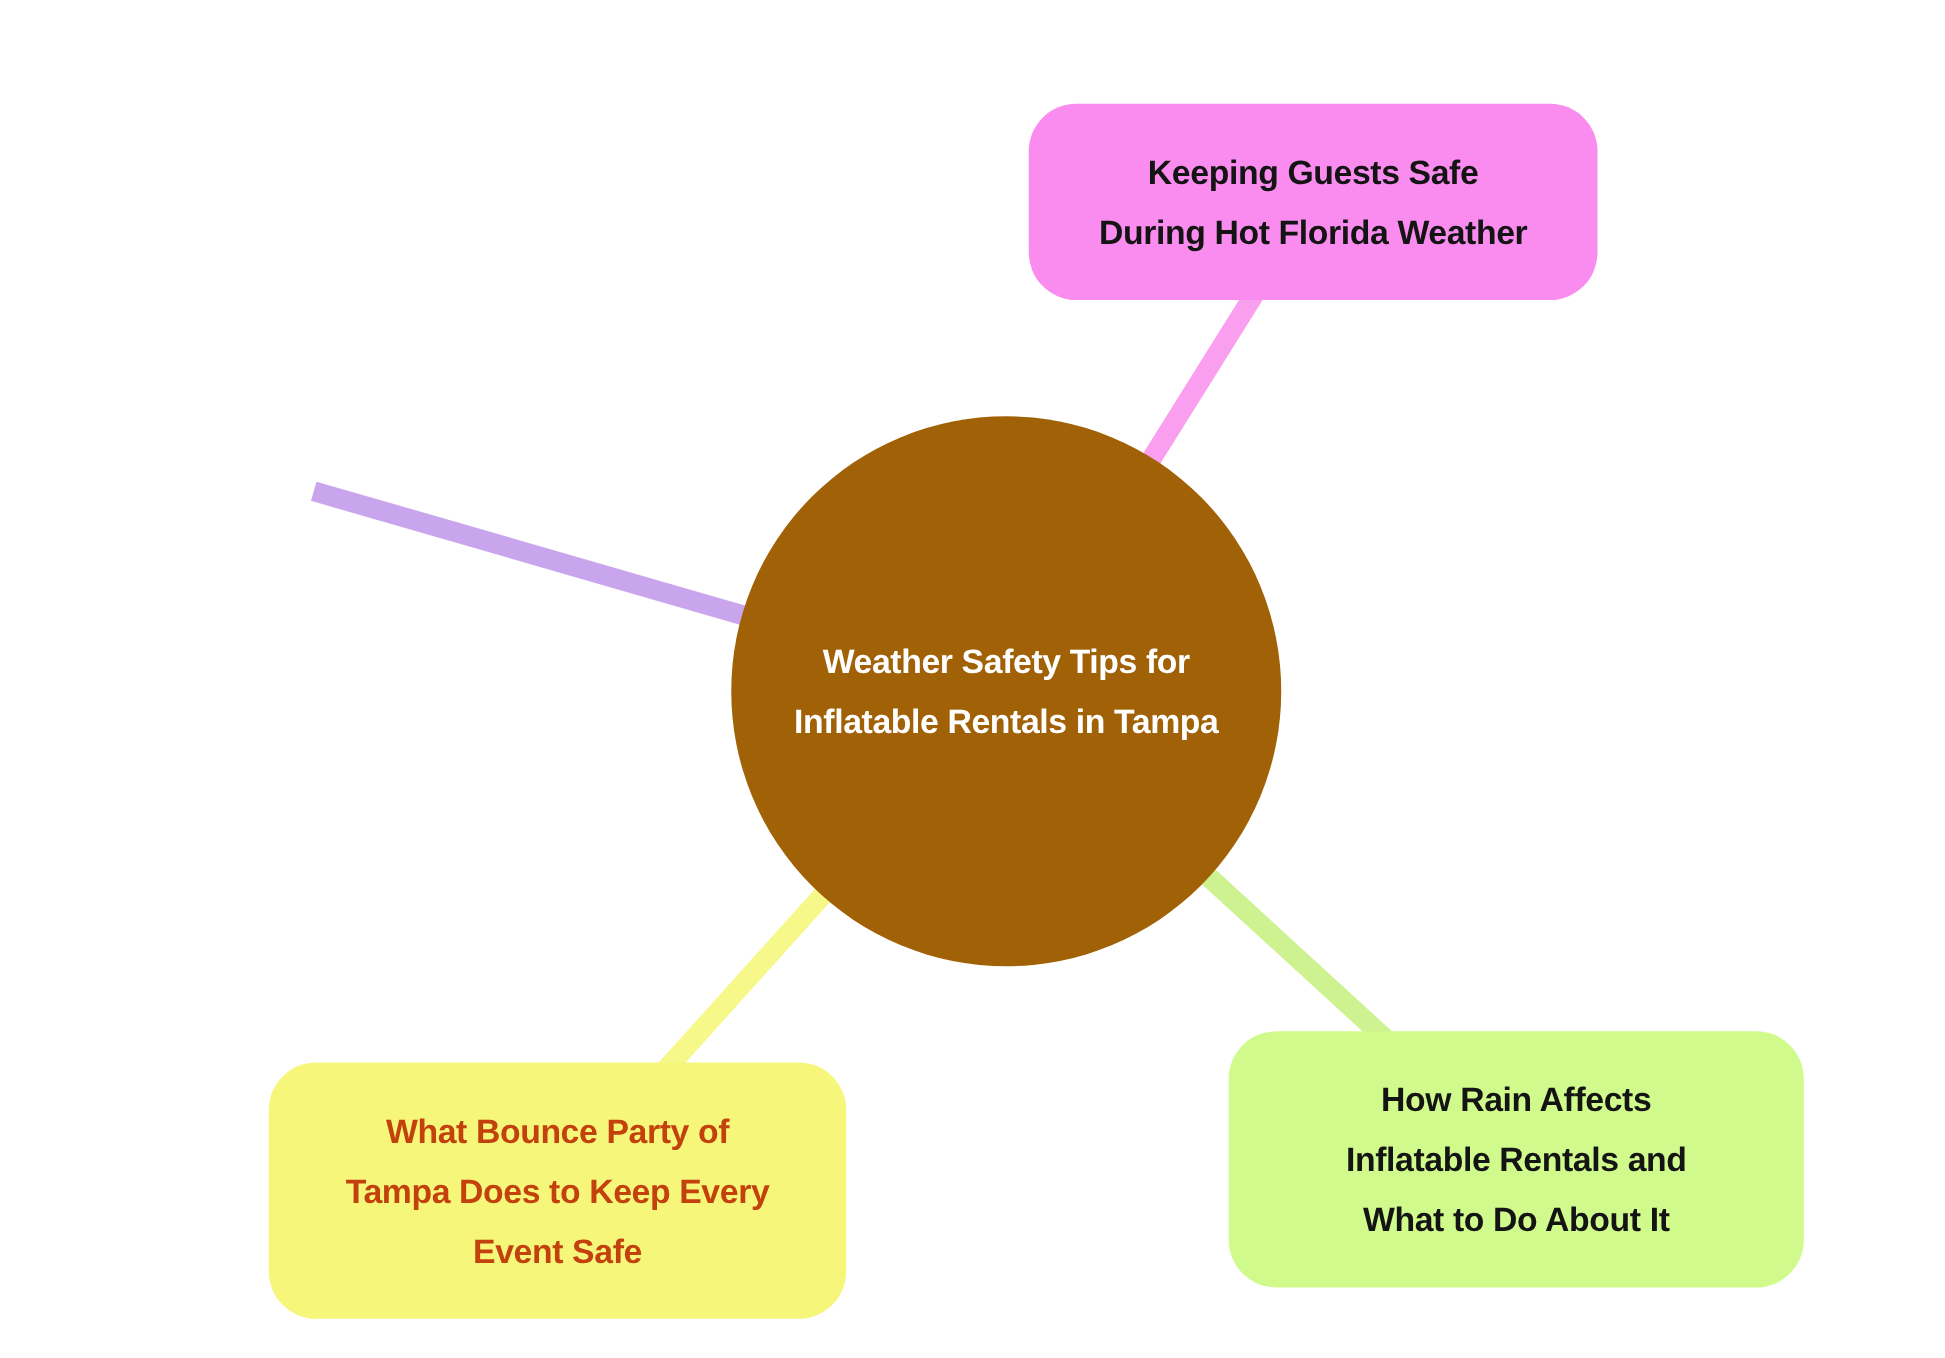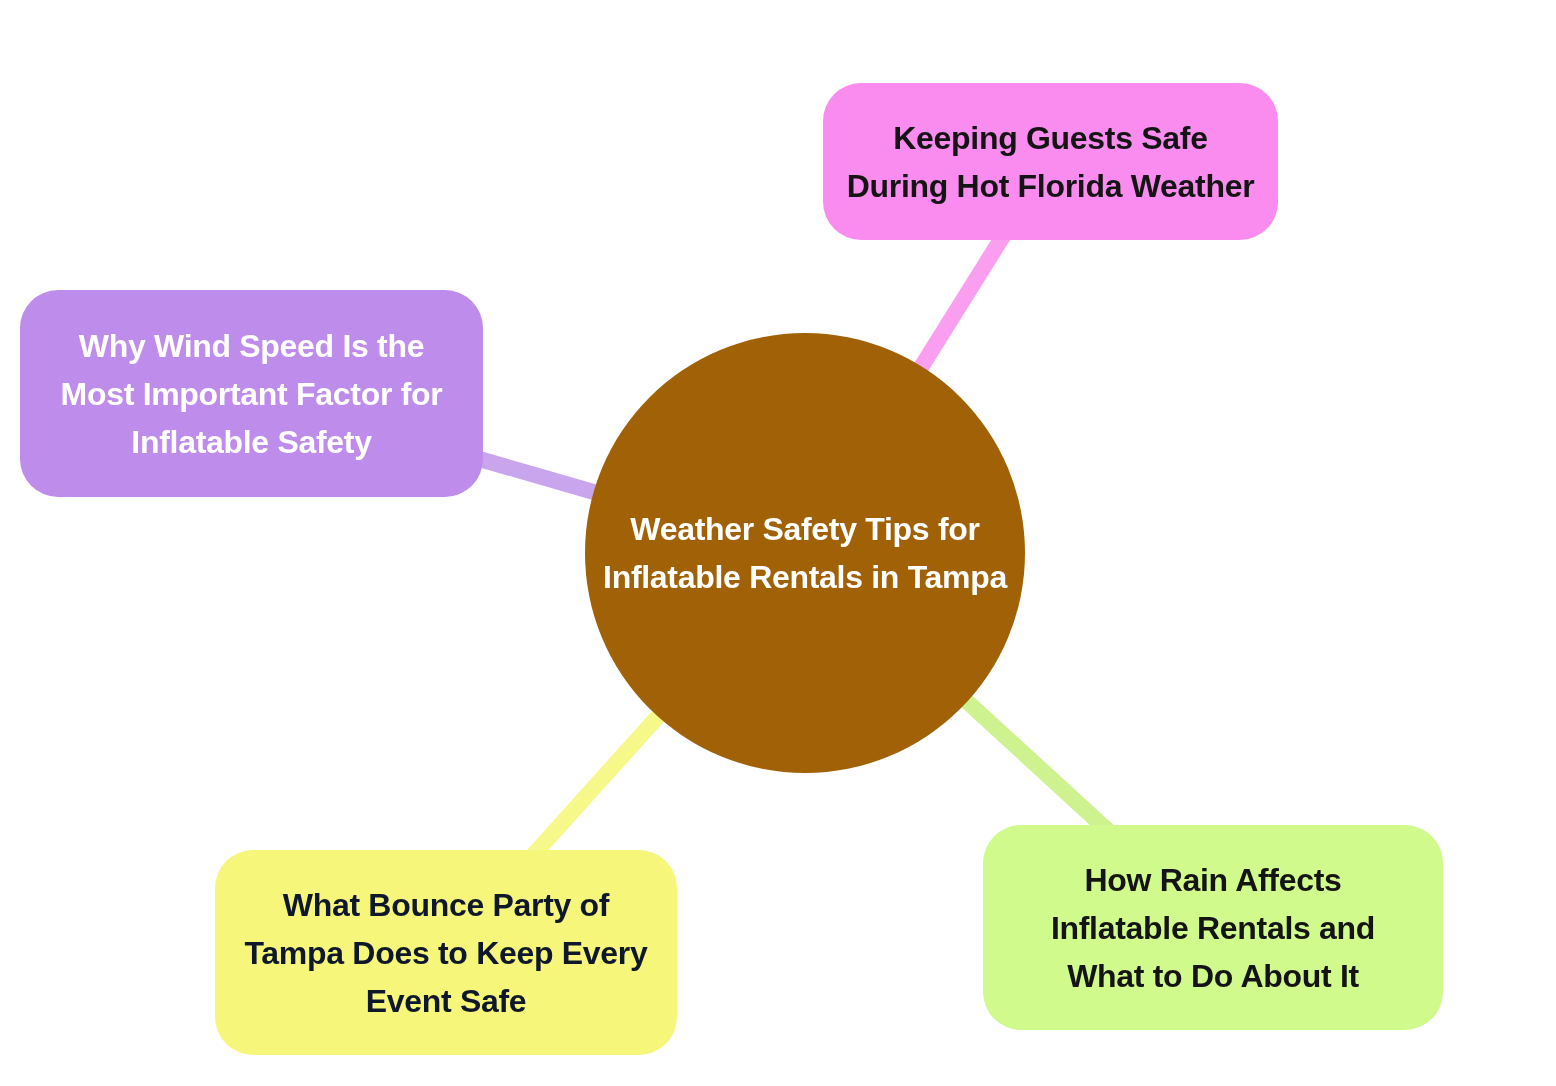--- a/index.html
+++ b/index.html
@@ -23,21 +23,21 @@
     height: 1086px;
     display: block;
   }
   .node {
     position: absolute;
     display: flex;
     align-items: center;
     justify-content: center;
     text-align: center;
     font-weight: bold;
-    font-size: 32px;
+    font-size: 27px;
     line-height: 48px;
     letter-spacing: -0.3px;
     box-sizing: border-box;
     cursor: pointer;
   }
   .node .label {
     white-space: pre-line;
   }
   .node--center {
     left: 585px;
@@ -90,27 +90,22 @@
   <div class="node node--center" style="background: #a16207; color: rgb(255, 255, 255);">
     <div class="label">Weather Safety Tips for
 Inflatable Rentals in Tampa</div>
   </div>
 
   <div class="node node--box node--hot" style="background: rgb(249, 140, 238); color: rgb(20, 20, 20);">
     <div class="label">Keeping Guests Safe
 During Hot Florida Weather</div>
   </div>
 
-  <div class="node node--box node--wind" style="background: rgb(190, 140, 234); color: rgb(255, 255, 255);">
-    <div class="label">Why Wind Speed Is the
-Most Important Factor for
-Inflatable Safety</div>
-  </div>
 
-  <div class="node node--box node--event" style="background: rgb(246, 246, 123); color: #0f172a;">
+  <div class="node node--box node--event" style="background: rgb(246, 246, 123); color: #c2410c;">
     <div class="label">What Bounce Party of
 Tampa Does to Keep Every
 Event Safe</div>
   </div>
 
   <div class="node node--box node--rain" style="background: rgb(208, 250, 140); color: rgb(20, 20, 20);">
     <div class="label">How Rain Affects
 Inflatable Rentals and
 What to Do About It</div>
   </div>

